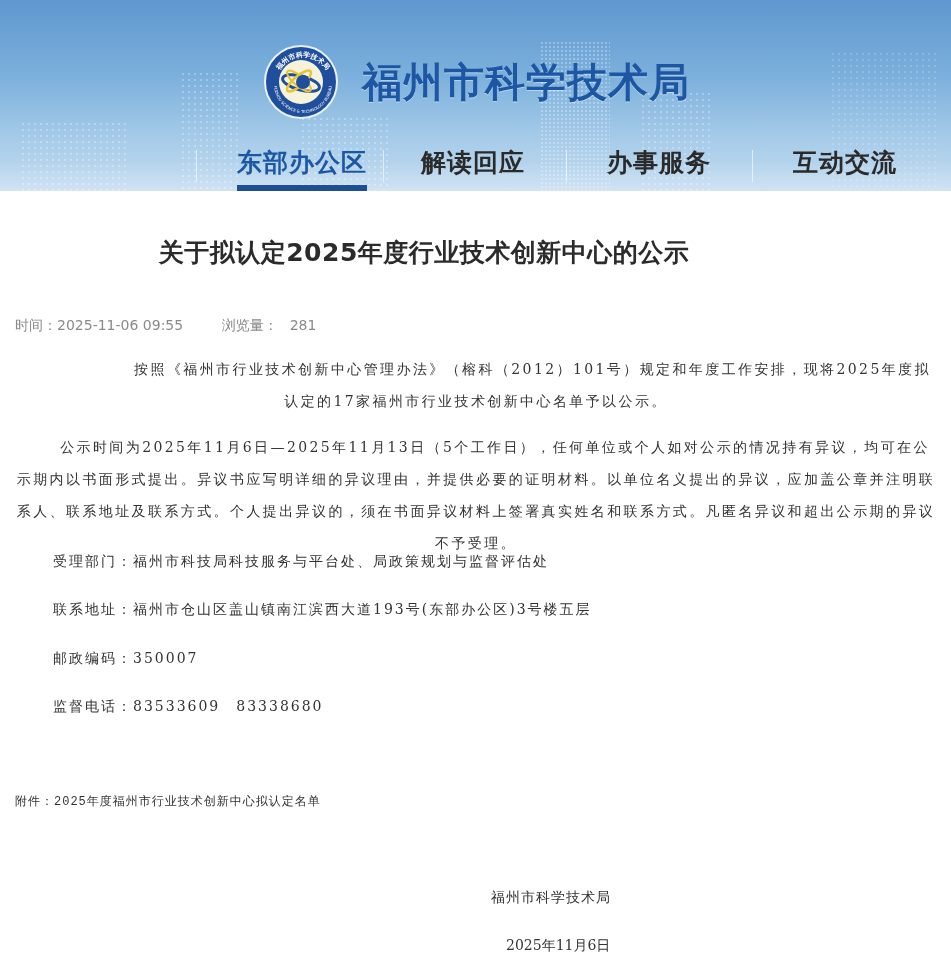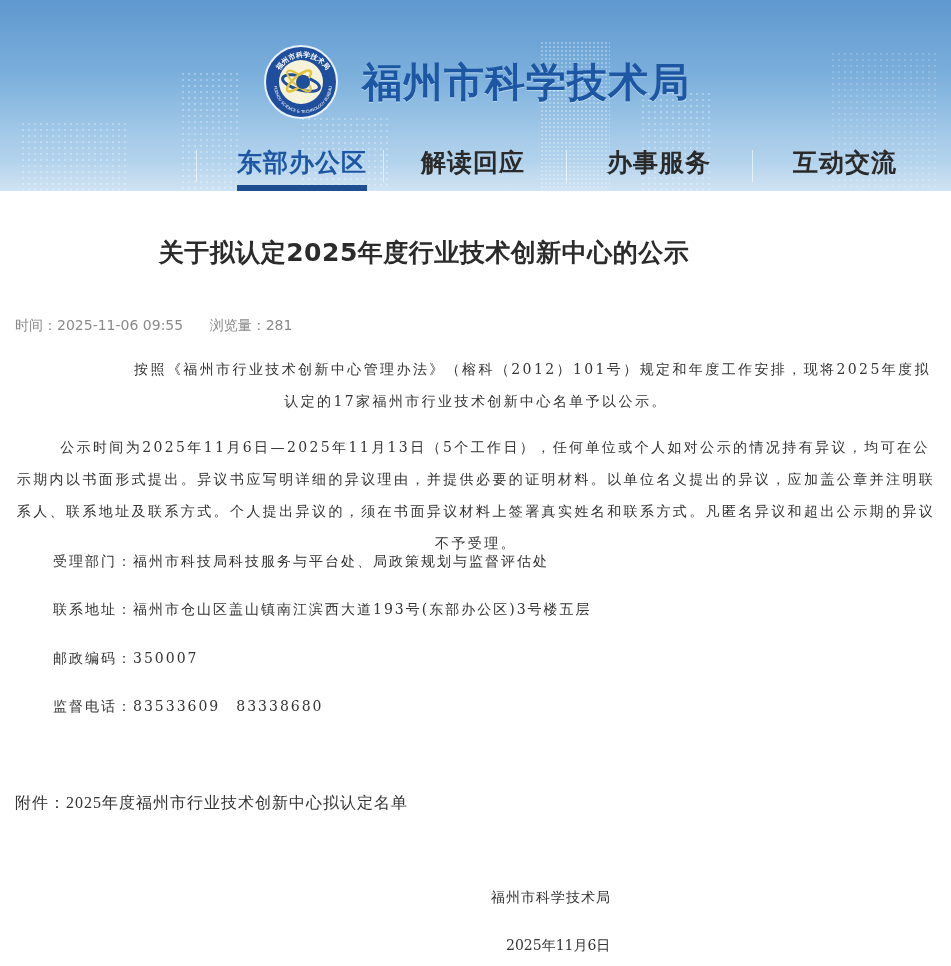--- a/index.html
+++ b/index.html
@@ -62,21 +62,21 @@
     position: absolute; left: 15px; width: 922px; font-family: "DejaVu Serif", "Liberation Serif", serif;
     font-size: 14px; color: #333; letter-spacing: 2.4px; line-height: 32px; text-align: center;
   }
   .p1 { top: 353px; text-indent: 113px; }
   .p2 { top: 431px; text-indent: 38px; }
   .line { position: absolute; left: 53px; font-family: "DejaVu Serif", "Liberation Serif", serif; font-size: 14px; color: #333; letter-spacing: 2px; }
   .l1 { top: 553px; }
   .l2 { top: 601px; }
   .l3 { top: 650px; }
   .l4 { top: 698px; }
-  .attach { position: absolute; left: 15px; top: 793px; font-family: Liberation Serif, serif; font-size: 16px; color: #333; letter-spacing: 1px; cursor: pointer; }
+  .attach { position: absolute; left: 15px; top: 793px; font-family: Liberation Mono, monospace; font-size: 12px; color: #333; letter-spacing: 1px; cursor: pointer; }
   .sign { position: absolute; left: 491px; top: 889px; font-family: "DejaVu Serif", "Liberation Serif", serif; font-size: 14px; color: #333; letter-spacing: 1px; }
   .date { position: absolute; left: 506px; top: 937px; font-family: "DejaVu Serif", "Liberation Serif", serif; font-size: 14px; color: #333; }
 </style>
 </head>
 <body>
 
 <div class="banner">
   <div class="bldg b1"></div>
   <div class="bldg b2"></div>
   <div class="bldg b3"></div>
@@ -116,21 +116,21 @@
     <div class="nav-item" style="left:607px;">办事服务</div>
     <div class="nav-sep" style="left:752px;"></div>
     <div class="nav-item" style="left:793px;">互动交流</div>
   </nav>
 </div>
 
 <h1 class="article-title">关于拟认定2025年度行业技术创新中心的公示</h1>
 
 <div class="meta">
   <span><span style="margin:0">时间：</span><span style="margin:0">2025-11-06 09:55</span></span>
-  <span><span style="margin:0">浏览量：</span><span style="margin:0">281</span></span>
+  <span><span style="margin:12px">浏览量：</span><span style="margin:0">281</span></span>
 </div>
 
 <p class="para p1">按照《福州市行业技术创新中心管理办法》（榕科（2012）101号）规定和年度工作安排，现将2025年度拟认定的17家福州市行业技术创新中心名单予以公示。</p>
 <p class="para p2">公示时间为2025年11月6日—2025年11月13日（5个工作日），任何单位或个人如对公示的情况持有异议，均可在公示期内以书面形式提出。异议书应写明详细的异议理由，并提供必要的证明材料。以单位名义提出的异议，应加盖公章并注明联系人、联系地址及联系方式。个人提出异议的，须在书面异议材料上签署真实姓名和联系方式。凡匿名异议和超出公示期的异议不予受理。</p>
 
 <div class="line l1">受理部门：福州市科技局科技服务与平台处、局政策规划与监督评估处</div>
 <div class="line l2">联系地址：福州市仓山区盖山镇南江滨西大道193号(东部办公区)3号楼五层</div>
 <div class="line l3">邮政编码：350007</div>
 <div class="line l4">监督电话：83533609　83338680</div>
 

